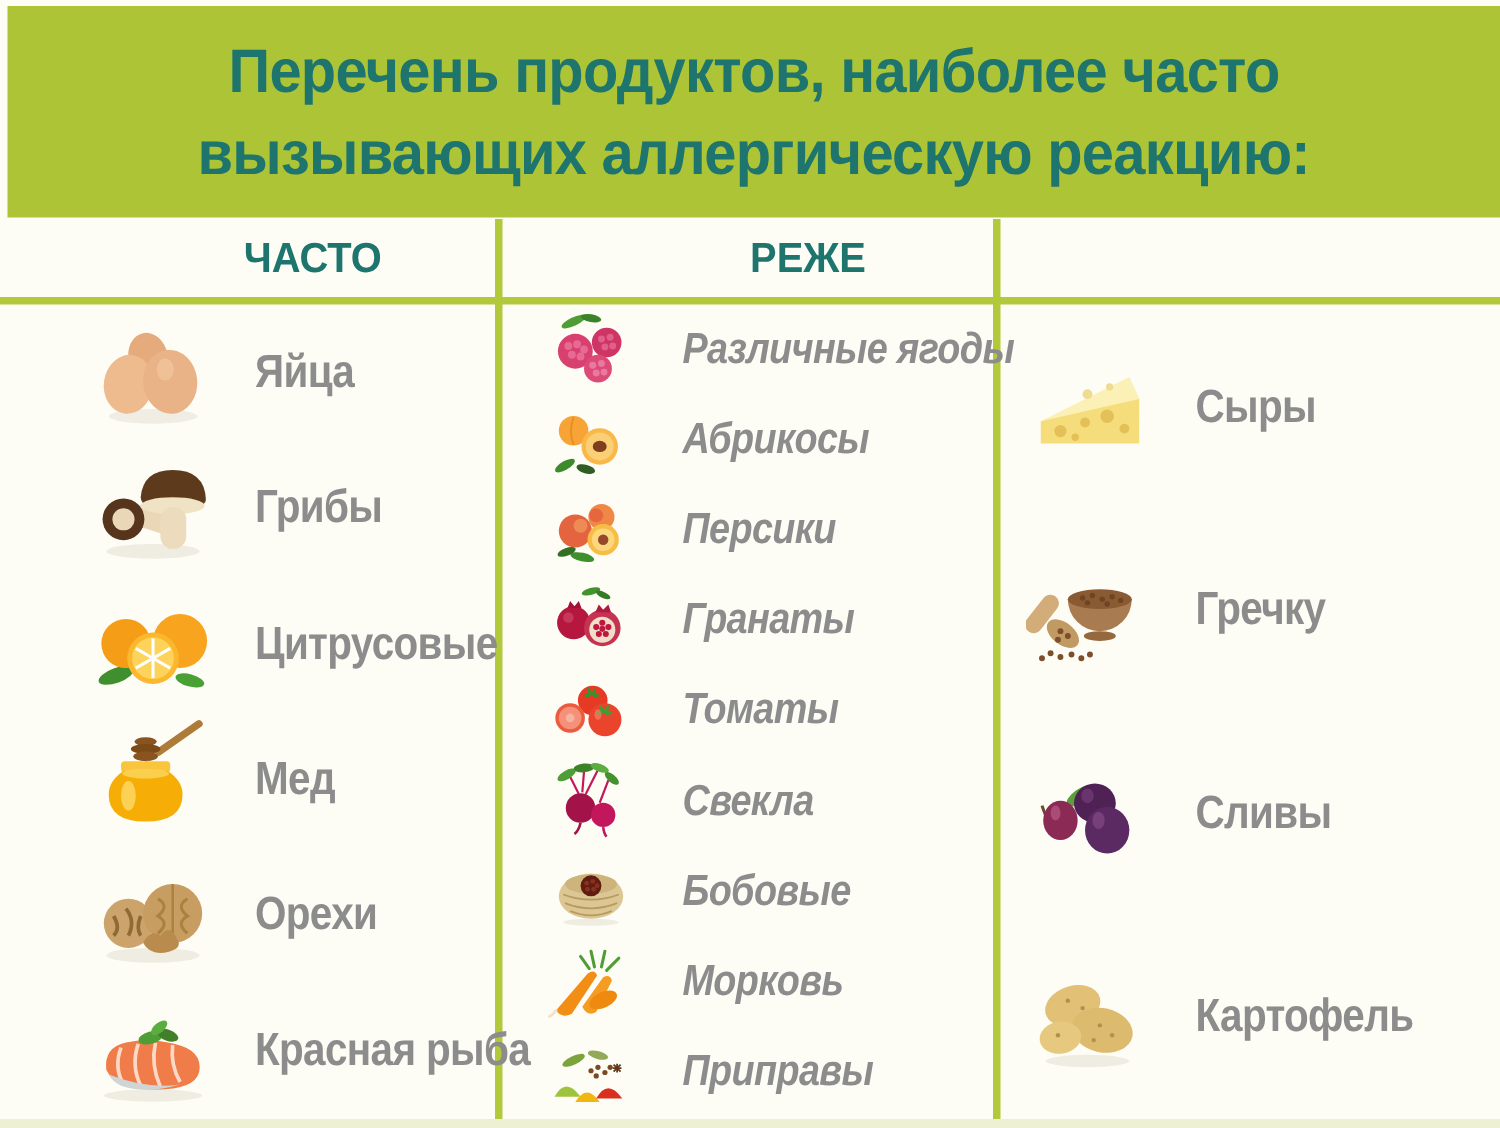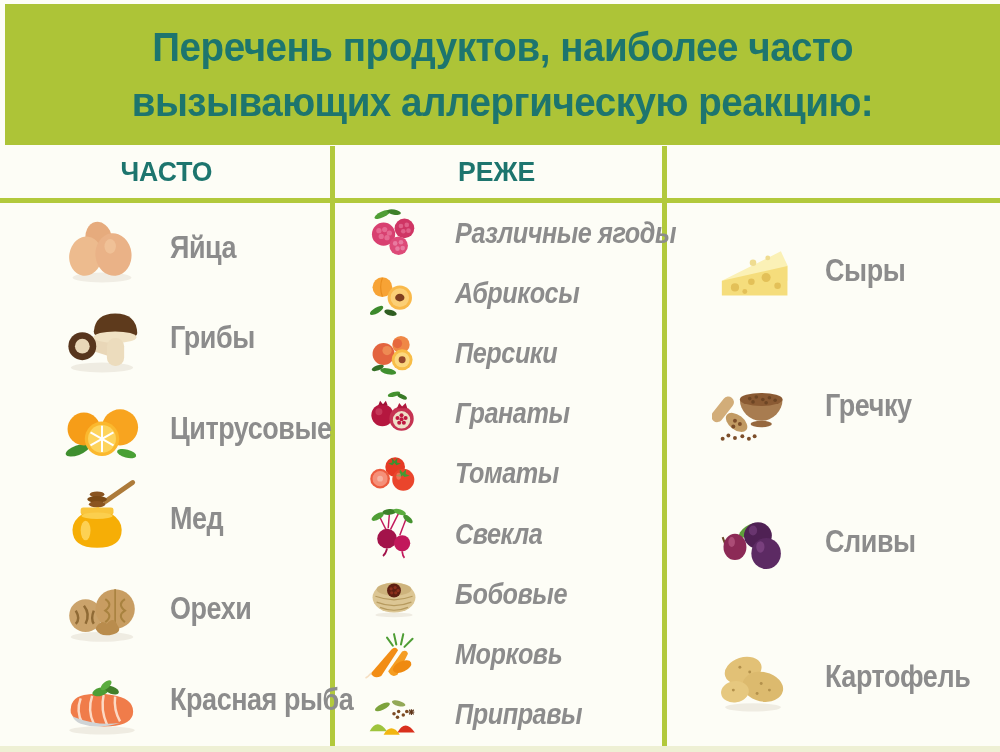--- a/index.html
+++ b/index.html
@@ -7,21 +7,21 @@
   .page{position:relative;width:1000px;height:752px;background:#fdfdf6;}
 
   .header{position:absolute;left:5px;top:4px;width:995px;height:141px;background:#adc437;
           display:flex;flex-direction:column;align-items:center;justify-content:center;}
   .title-line{color:#1d756e;font-weight:bold;font-size:41px;line-height:55px;white-space:nowrap;
               transform:scaleX(0.94);letter-spacing:-0.5px;}
 
   .colheads{position:absolute;top:145px;left:0;width:1000px;height:53px;display:flex;}
   .colhead{display:flex;align-items:center;justify-content:center;color:#1d756e;
            font-weight:bold;font-size:28px;letter-spacing:0;transform-origin:center;}
-  .colhead.c1{width:332px;}
+  .colhead.c1{width:332px;margin-left:42px;}
   .colhead.c2{width:330px;}
   .colhead.c3{width:338px;}
   .colhead span{transform:scaleX(0.95);white-space:nowrap;}
 
   .hline{position:absolute;top:198px;left:0;width:1000px;height:5px;background:#b2c93c;}
   .vline{position:absolute;top:146px;bottom:6px;width:5px;background:#b2c93c;}
   .v1{left:330px;}
   .v2{left:662px;}
   .bottom-strip{position:absolute;left:0;bottom:0;width:1000px;height:6px;background:#eef0d4;}
 
@@ -31,21 +31,21 @@
   .col3{left:667px;width:333px;}
 
   .row{flex:1;display:flex;align-items:center;}
   .icon-cell{display:flex;align-items:center;justify-content:center;flex:none;}
   .col1 .row{padding-left:30px;}
   .col1 .icon-cell{width:112px;}
   .col1 .label{margin-left:12px;}
   .col2 .row{padding-left:12px;font-style:italic;}
   .col2 .icon-cell{width:94px;}
   .col2 .label{margin-left:14px;}
-  .col3 .row{padding-left:28px;}
+  .col3 .row{}
   .col3 .icon-cell{width:116px;}
   .col3 .label{margin-left:14px;}
 
   .col1 .icon-cell svg,.col3 .icon-cell svg{width:82px;height:82px;display:block;}
   .col2 .icon-cell svg{width:58px;height:58px;display:block;}
 
   .label{color:#8c8c8c;font-weight:bold;white-space:nowrap;transform:scaleX(0.87);
          transform-origin:left center;letter-spacing:-0.5px;}
   .col1 .label,.col3 .label{font-size:31px;}
   .col2 .label{font-size:29px;}

